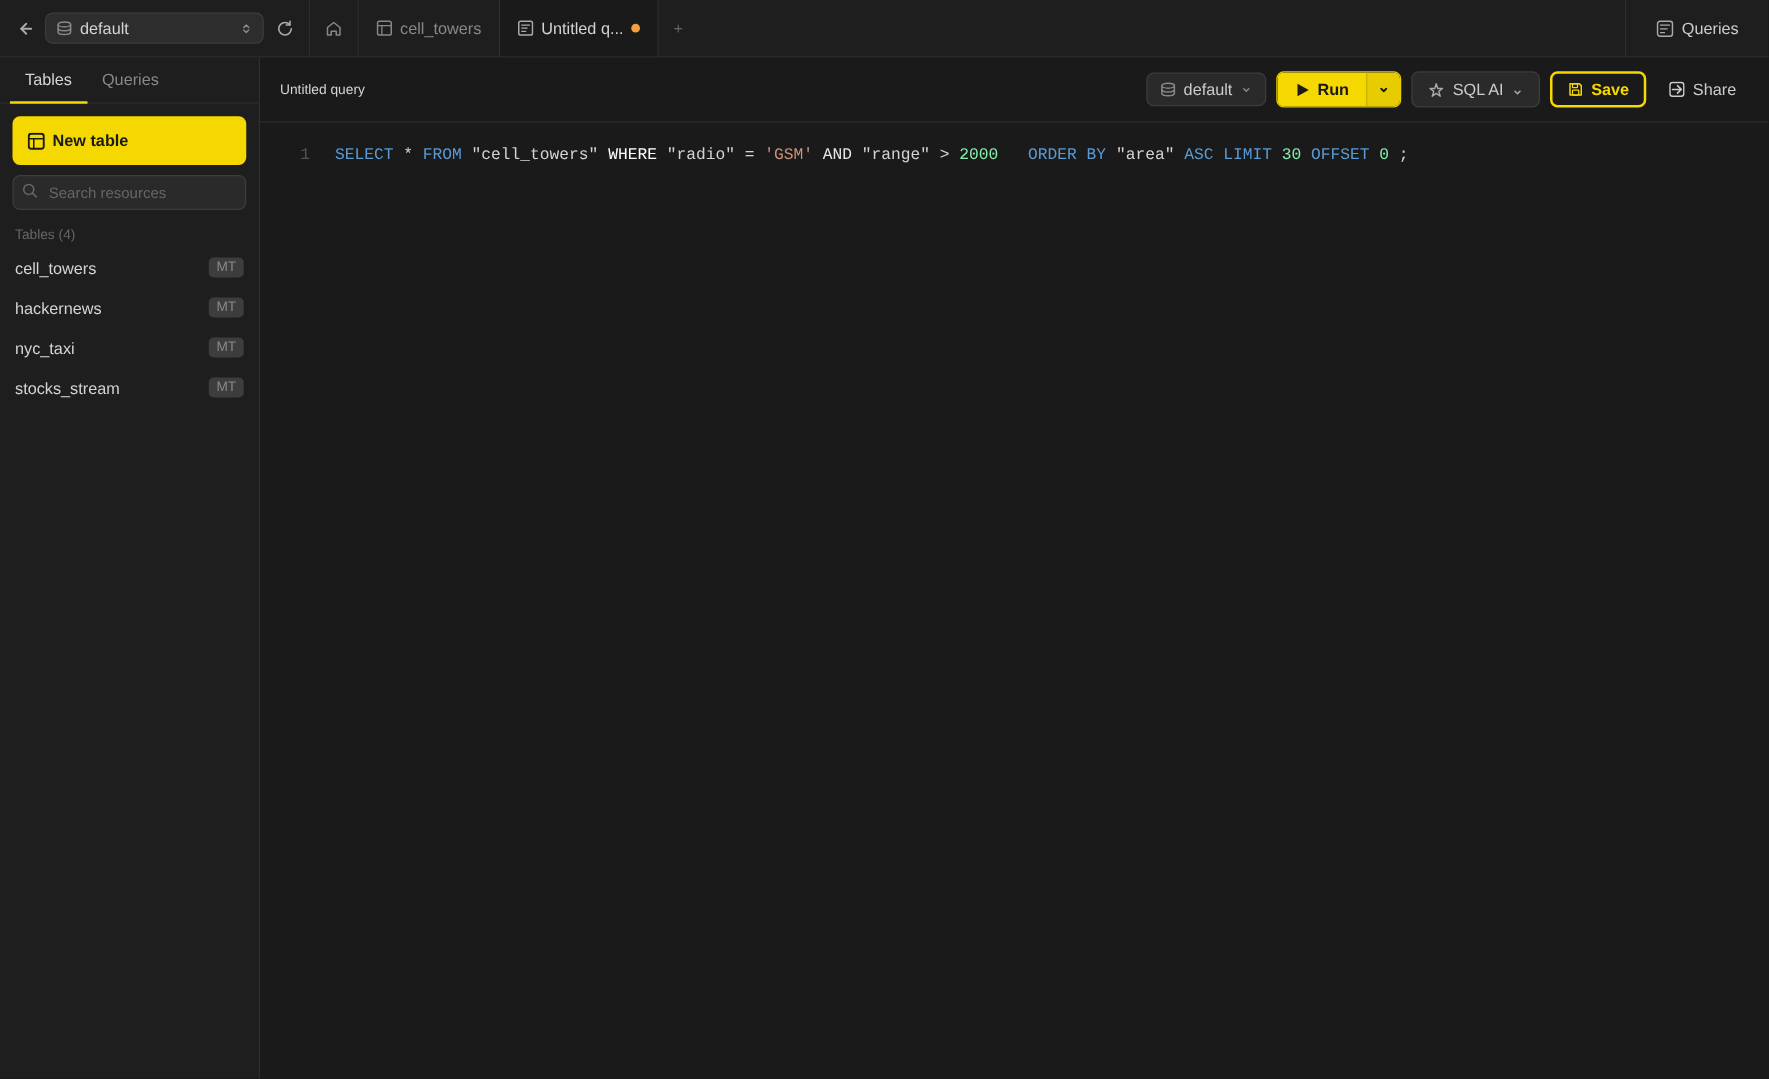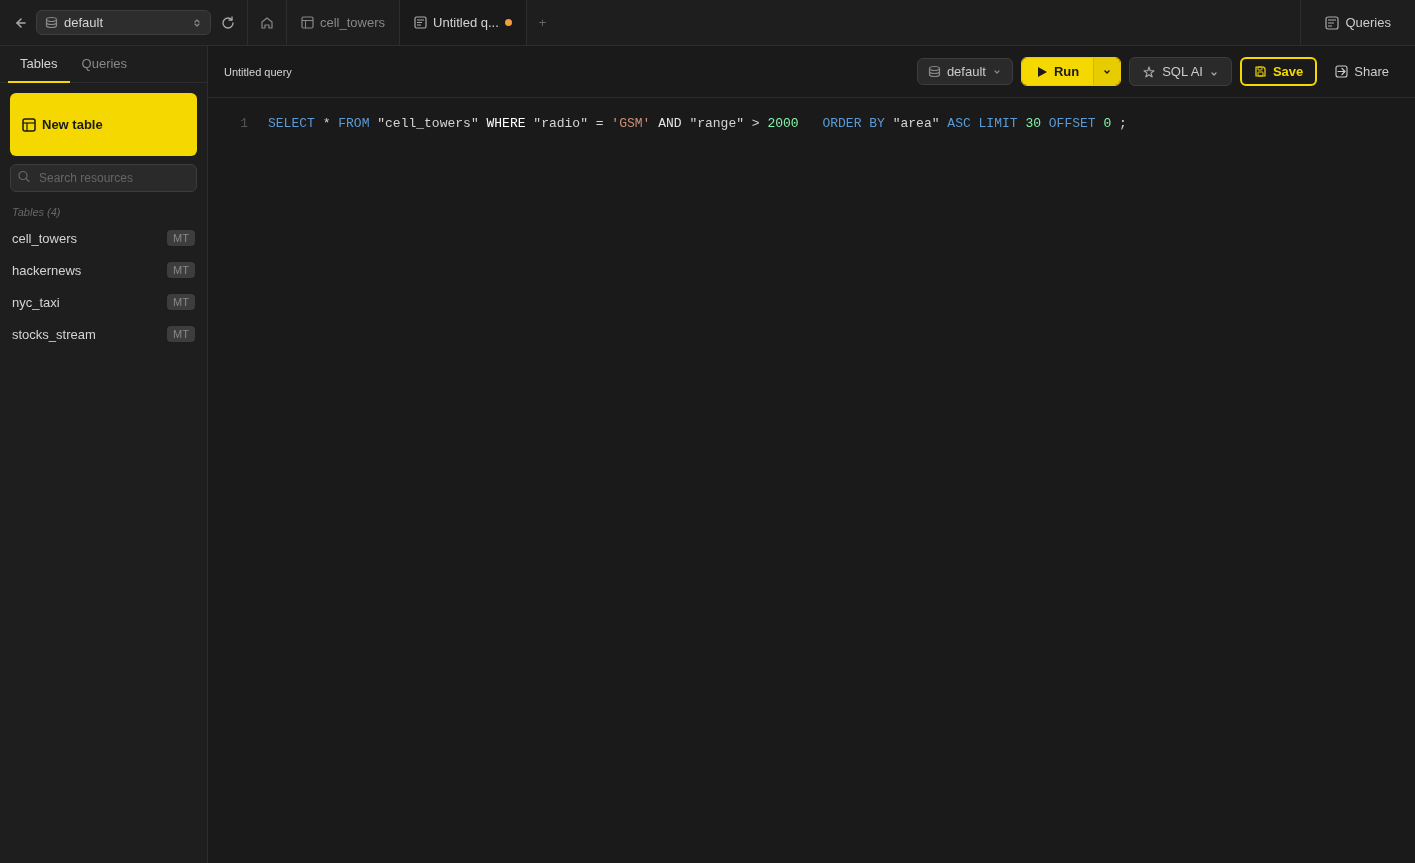--- a/index.html
+++ b/index.html
@@ -158,21 +158,21 @@
       color: #d4d4d4;
       border-bottom: 2px solid #f5d800;
     }
 
     .new-table-btn {
       margin: 10px 10px 8px 10px;
       background: #f5d800;
       color: #1a1a1a;
       border: none;
       border-radius: 6px;
-      padding: 24px 12px;
+      padding: 12px 12px;
       cursor: pointer;
       font-size: 13px;
       font-weight: 600;
       display: flex;
       align-items: center;
       gap: 6px;
       width: calc(100% - 20px);
     }
 
     .search-container {
@@ -196,21 +196,20 @@
       top: 50%;
       transform: translateY(-50%);
       color: #666;
     }
 
     .tables-label {
       padding: 6px 12px 4px 12px;
       font-size: 11px;
       color: #666;
       font-weight: 500;
-      font-style: italic;
     }
     .table-list { overflow-y: auto; }
     .table-item {
       display: flex;
       align-items: center;
       justify-content: space-between;
       padding: 8px 12px;
       cursor: pointer;
     }
     .table-item-name { color: #d4d4d4; font-size: 13px; }

